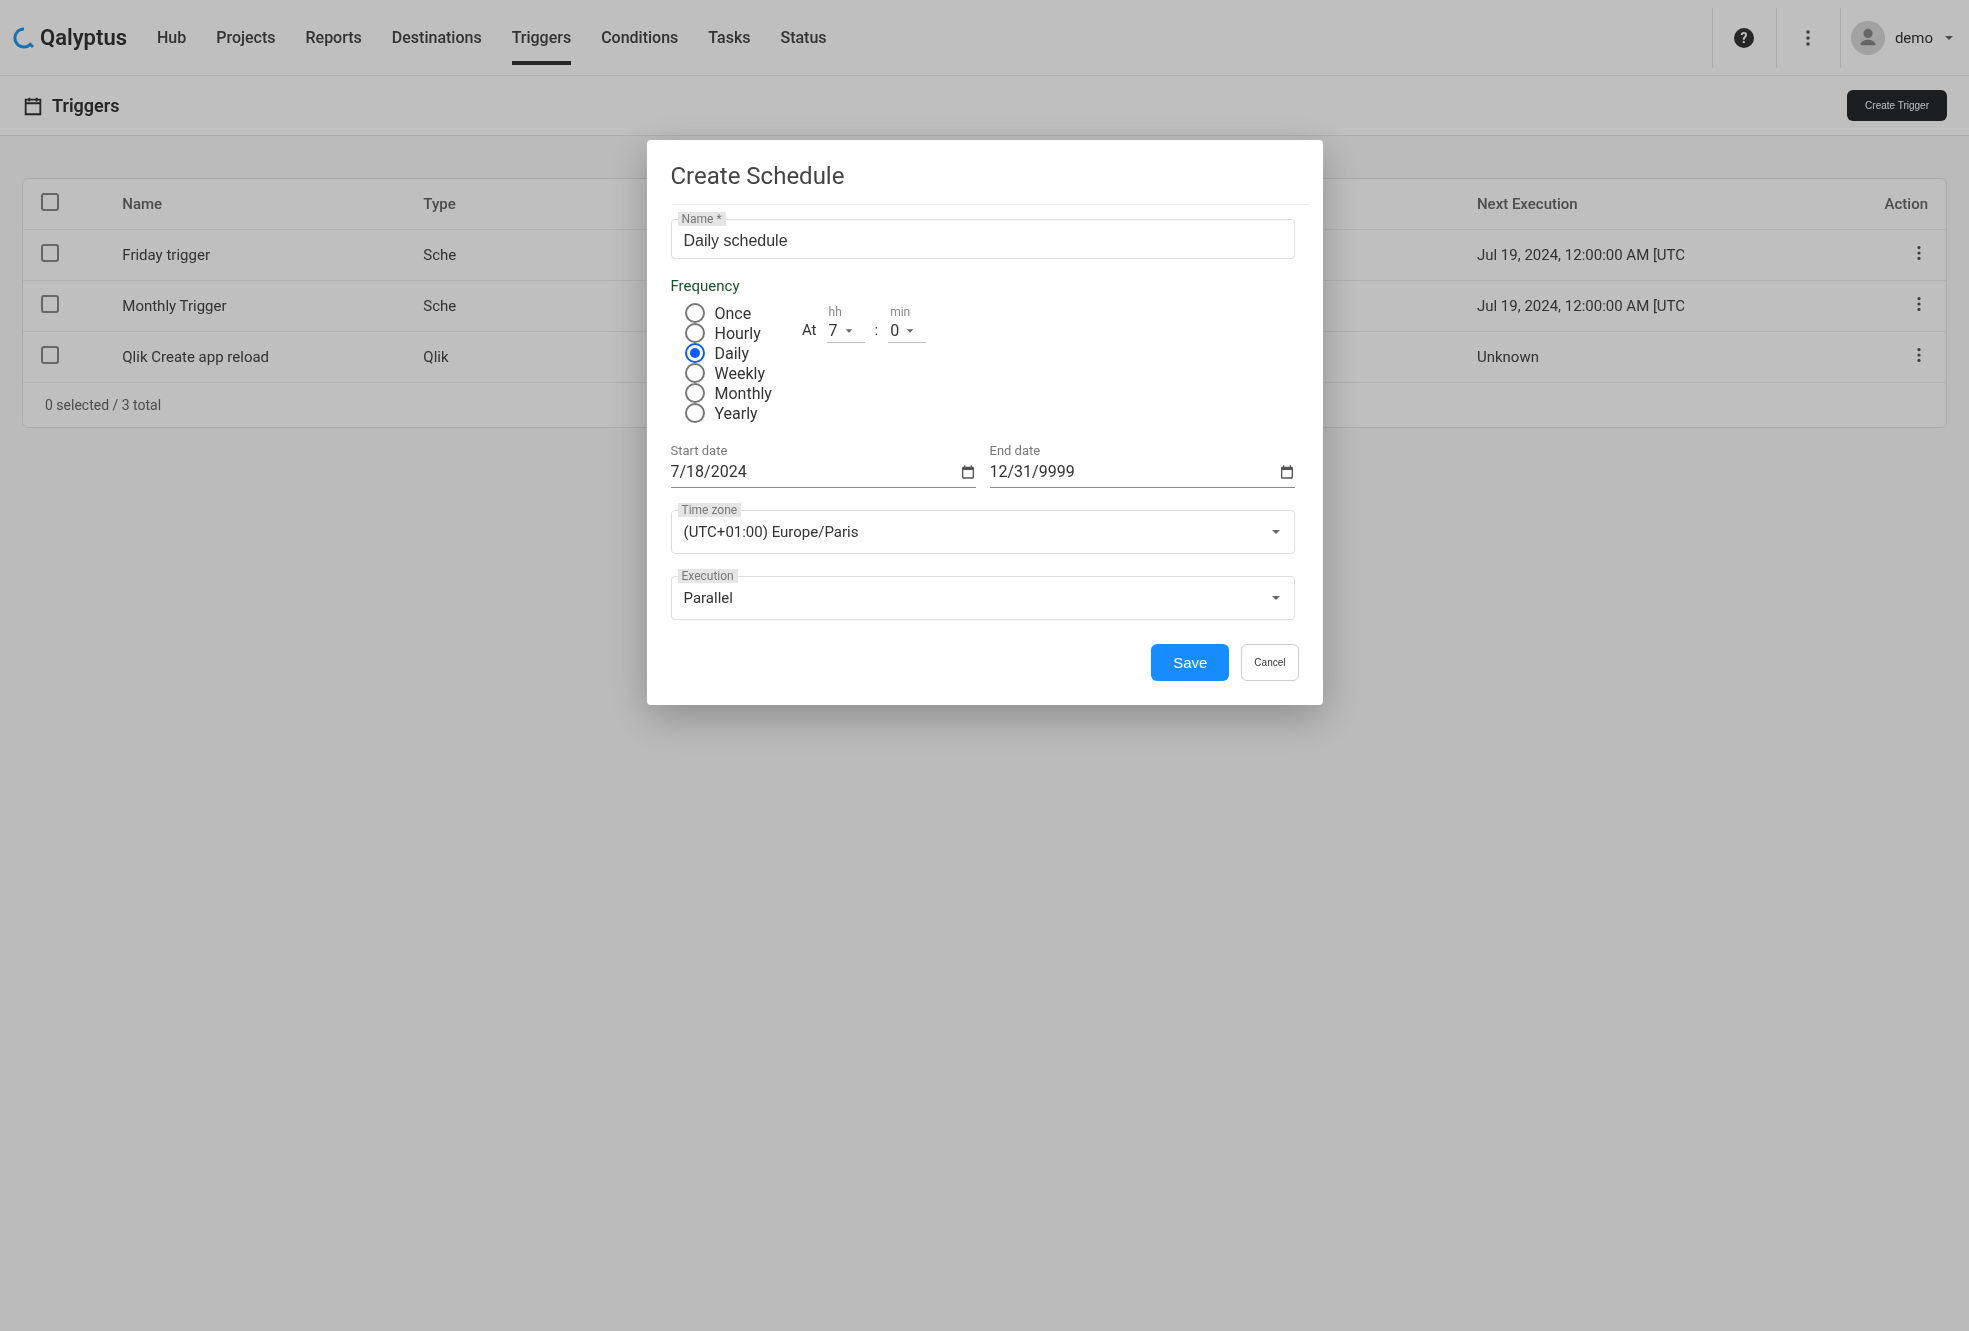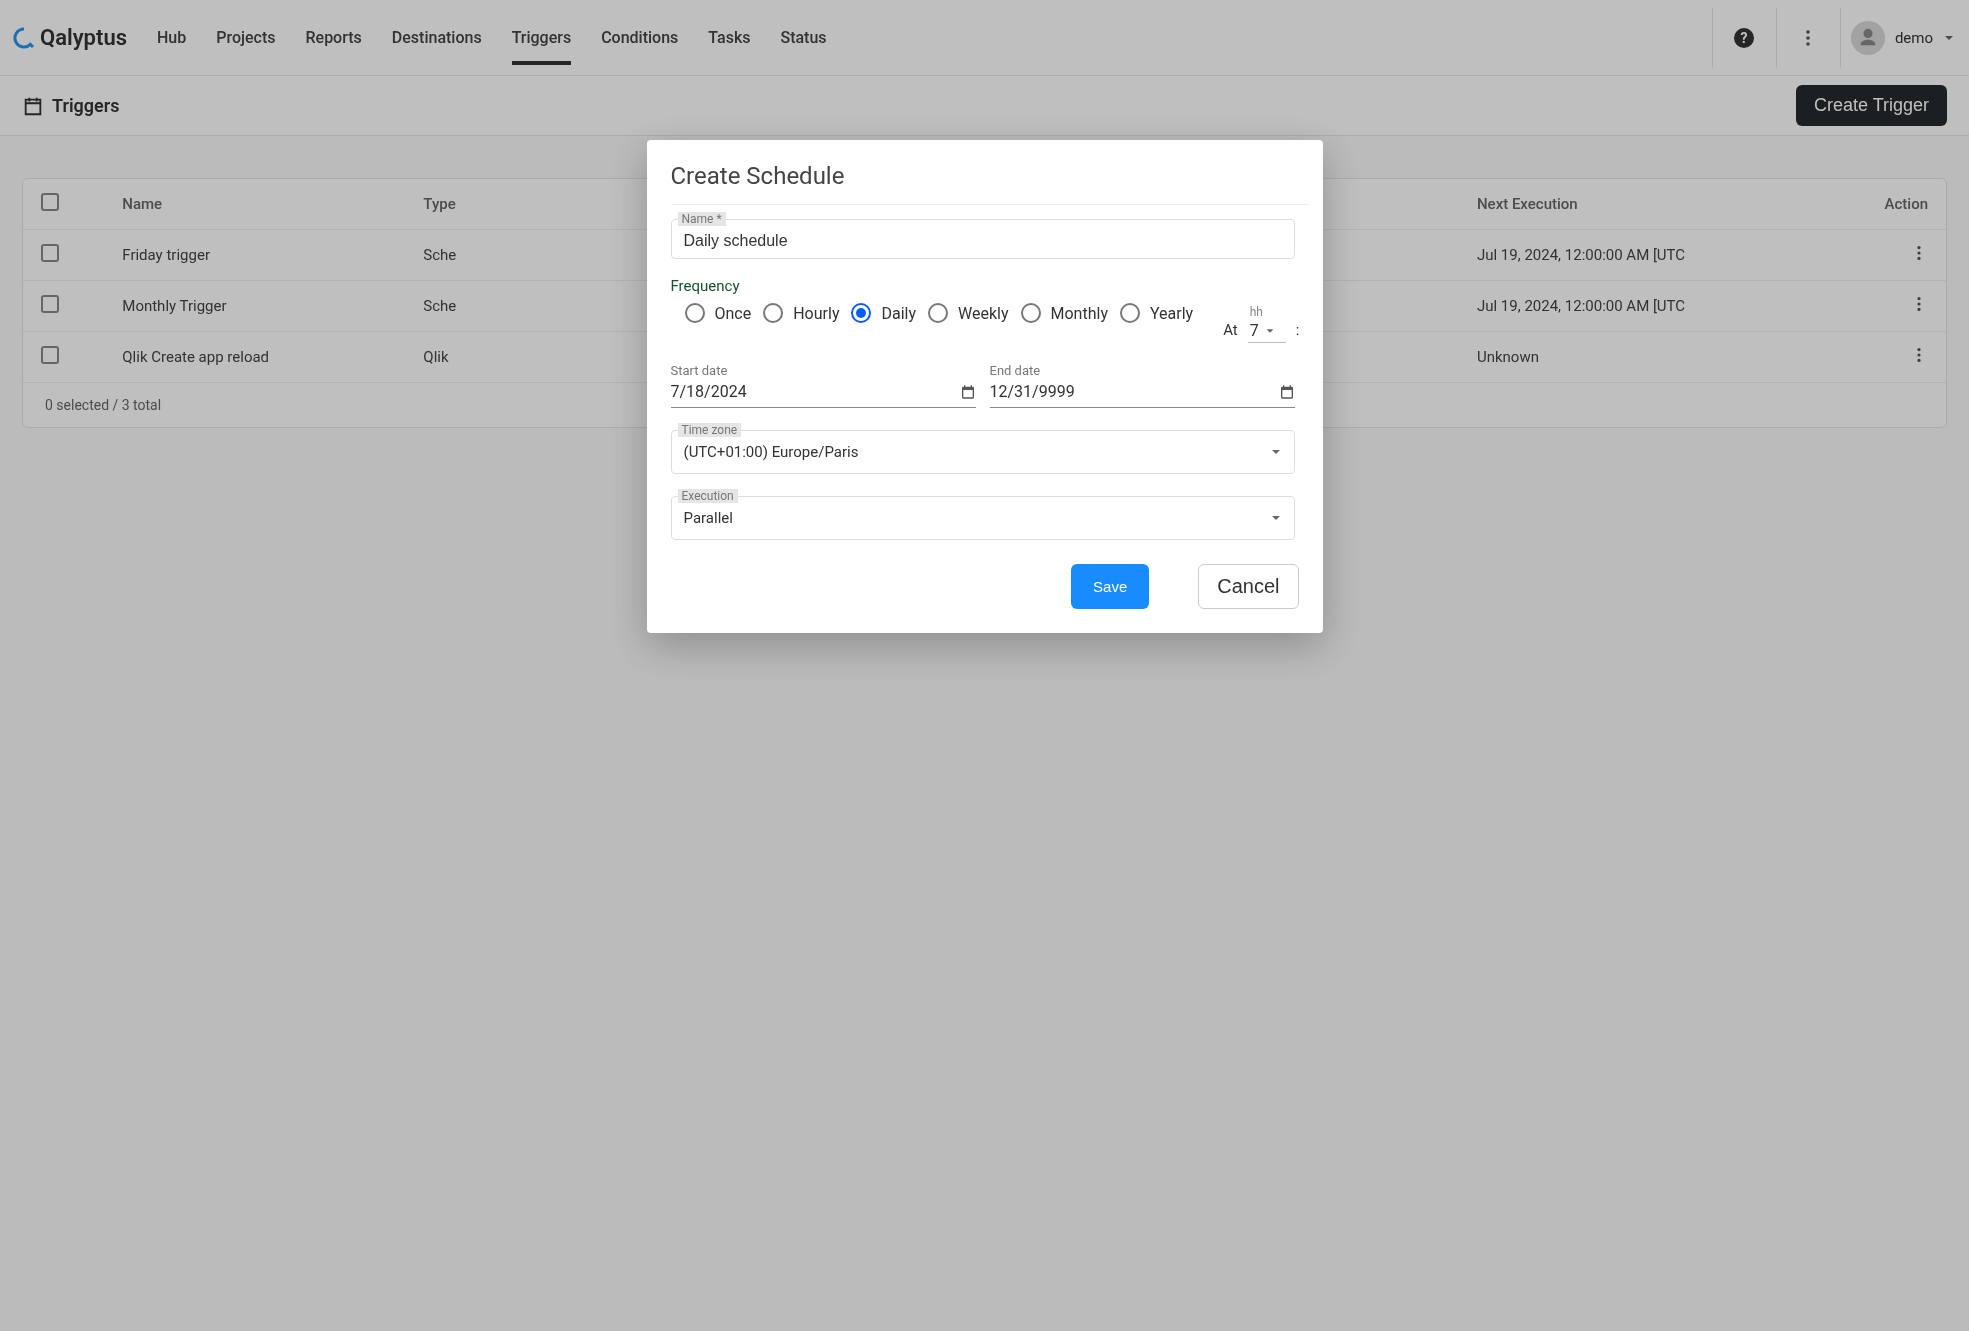--- a/index.html
+++ b/index.html
@@ -20,21 +20,21 @@
   .nav { display:flex; gap:30px; margin-left:30px; }
   .nav-item { color:#444; font-size:16px; font-weight:500; padding:18px 0; cursor:pointer; }
   .nav-item.active { border-bottom: 4px solid #333; padding-bottom:14px; }
   .spacer { flex:1; }
   .top-icon-cell { width:64px; height:60px; border-left:1px solid #e5e5e5; display:flex; align-items:center; justify-content:center; cursor:pointer; }
   .user-cell { border-left:1px solid #e5e5e5; height:60px; display:flex; align-items:center; padding:0 14px 0 10px; cursor:pointer; gap:10px; }
   .avatar { width:34px;height:34px;border-radius:50%;background:#d8d8d8; display:flex;align-items:center;justify-content:center; }
 
   .page-header { display:flex; align-items:center; height:60px; padding:0 22px; border-bottom:1px solid #e5e5e5; background:#fff; }
   .page-title { font-size:18px; font-weight:600; display:flex; align-items:center; gap:8px; }
-  .btn-primary-dark { background:#252a2e; color:#fff; border:none; border-radius:6px; padding:10px 18px; font-size:18px; font-weight:500; cursor:pointer; }
+  .btn-primary-dark { background:#252a2e; color:#fff; border:none; border-radius:6px; padding:10px 18px; font-size:10px; font-weight:500; cursor:pointer; }
 
   .content { padding:22px; }
   .search-box { display:flex; align-items:center; gap:14px; width:310px; height:46px; border:1px solid #e0e0e0; border-radius:23px; padding:0 22px; color:#666; background:#fff; }
   .search-box input { border:none; outline:none; font-size:16px; flex:1; background:transparent; }
 
   .table-wrap { margin-top:20px; border:1px solid #e5e5e5; border-radius:6px; background:#fff; overflow:hidden; }
   table { width:100%; border-collapse:collapse; }
   th, td { text-align:left; padding:14px 18px; font-size:15px; color:#444; }
   th { font-weight:500; color:#666; }
   tr { border-bottom:1px solid #eee; }
@@ -58,39 +58,39 @@
   .scroll-area::-webkit-scrollbar-track { background:#efefef; }
   .scroll-area::-webkit-scrollbar-thumb { background:#c1c1c1; }
   .scroll-area::-webkit-scrollbar-button { background:#efefef; height:14px; }
 
   .fieldset-box { border:1px solid #ddd; border-radius:4px; padding:12px 12px 8px; margin-top:10px; position:relative; }
   .fieldset-label { position:absolute; top:-8px; left:6px; background:#e5e5e5; padding:0 4px; font-size:12px; color:#777; }
   .text-input { width:100%; border:none; outline:none; font-size:16px; color:#333; }
 
   .section-label { font-size:15px; color:#14532d; margin-top:18px; }
   .freq-row { display:flex; gap:30px; align-items:flex-start; margin-top:8px; }
-  .radio-group { display:flex; flex-direction:row; gap:12px; padding-left:14px; }
+  .radio-group { display:flex; flex-direction:column; padding-left:14px; }
   .radio-row { display:flex; align-items:center; gap:10px; font-size:16px; color:#333; cursor:pointer; }
   .radio { width:20px;height:20px;border:2px solid #777;border-radius:50%; display:flex;align-items:center;justify-content:center; }
   .radio.selected { border-color:#0b5cff; }
   .radio.selected::after { content:""; width:10px;height:10px;background:#0b5cff;border-radius:50%; }
 
   .time-picker { display:flex; align-items:flex-end; gap:10px; margin-top:2px; }
   .time-col { display:flex; flex-direction:column; align-items:flex-start; }
   .tiny-label { font-size:12px; color:#888; margin-bottom:2px; padding-left:2px; }
   .underline-sel { display:flex; align-items:center; gap:6px; border-bottom:1px solid #bbb; padding:0 2px 2px; font-size:16px; min-width:38px; }
 
   .dates-row { display:flex; gap:14px; margin-top:20px; }
   .date-col { flex:1; }
   .date-label { font-size:13px; color:#777; }
   .date-input { display:flex; align-items:center; justify-content:space-between; border-bottom:1px solid #888; padding:4px 0 6px; font-size:16px; }
 
   .dialog-footer { display:flex; justify-content:flex-end; gap:12px; padding:20px 24px 24px; }
   .btn-save { background:#178cff; color:#fff; border:none; border-radius:6px; padding:10px 22px; font-size:15px; font-weight:500; cursor:pointer; }
-  .btn-cancel { background:#fff; color:#333; border:1px solid #ccc; border-radius:6px; padding:10px 18px; font-size:20px; cursor:pointer;margin-left:37px; }
+  .btn-cancel { background:#fff; color:#333; border:1px solid #ccc; border-radius:6px; padding:10px 12px; font-size:10px; cursor:pointer; }
 
   .icon-svg { display:block; }
 </style>
 </head>
 <body>
 
 <div class="topbar">
   <div class="logo">
     <span class="logo-mark">
       <svg class="icon-svg" width="24" height="24" viewBox="0 0 24 24">

